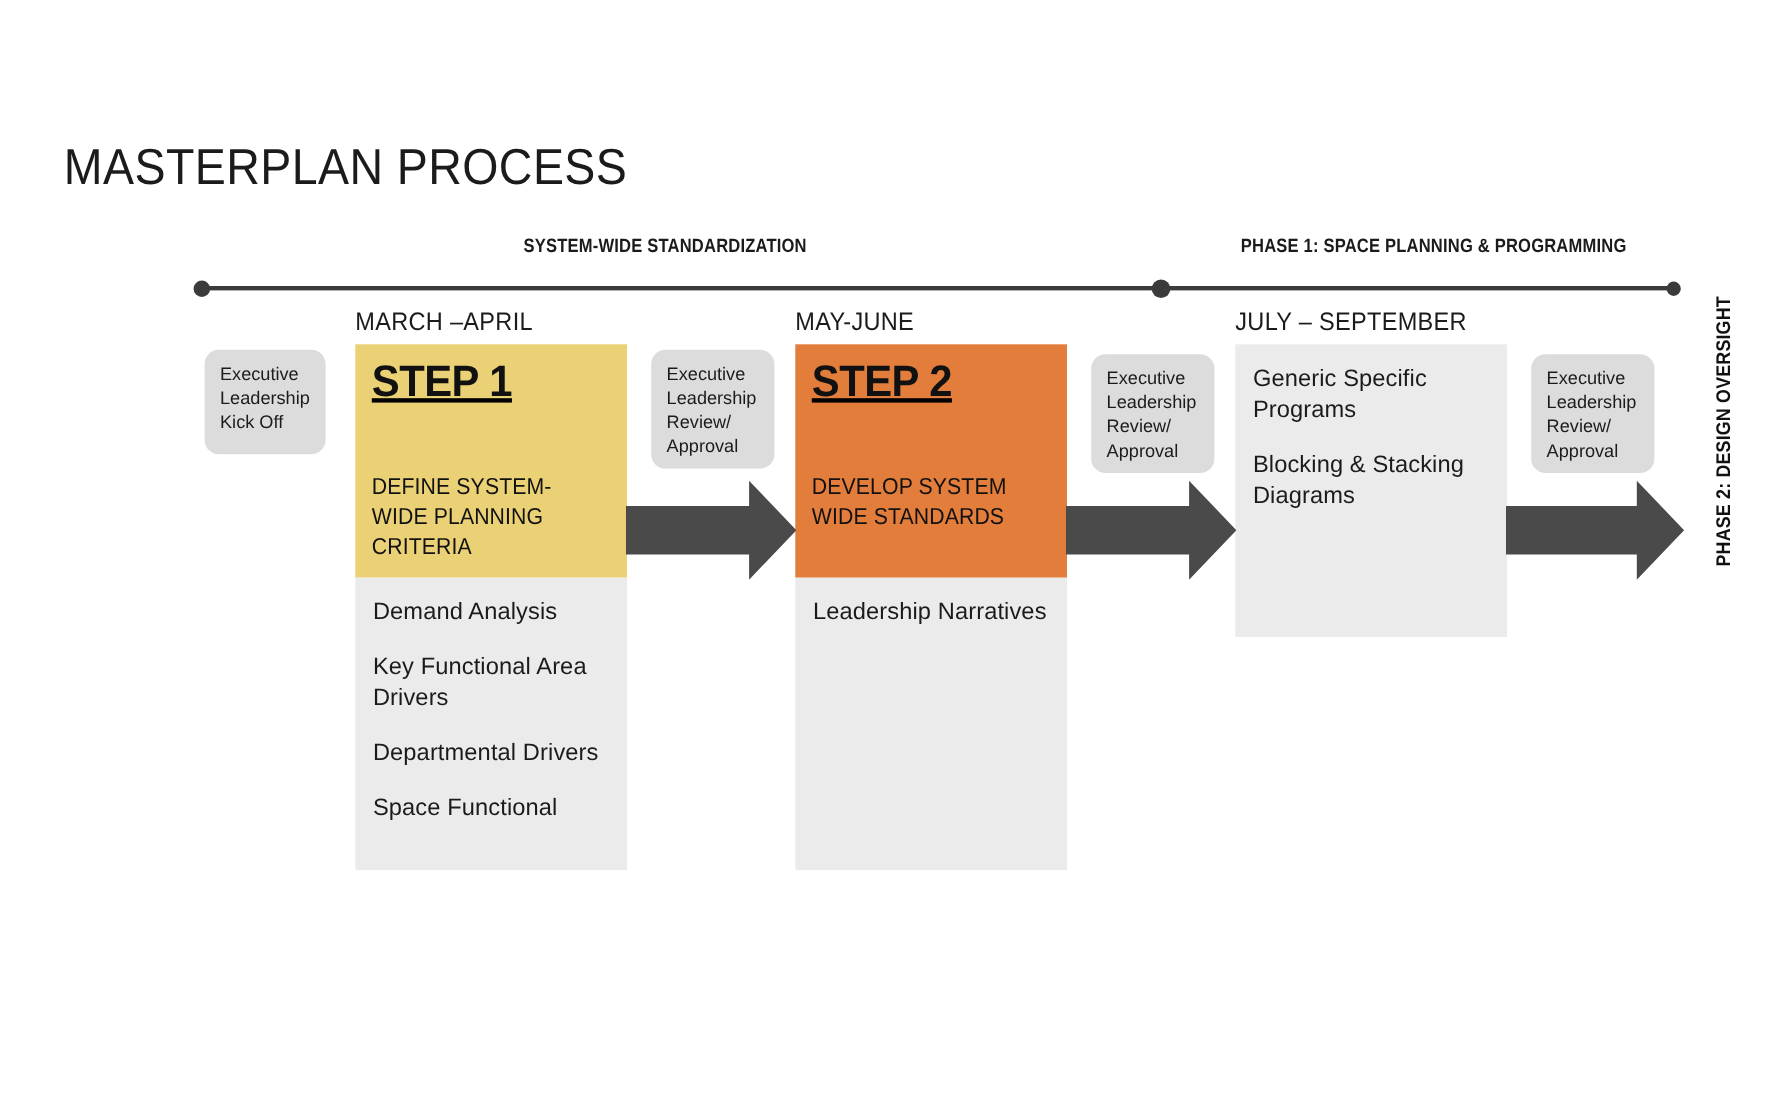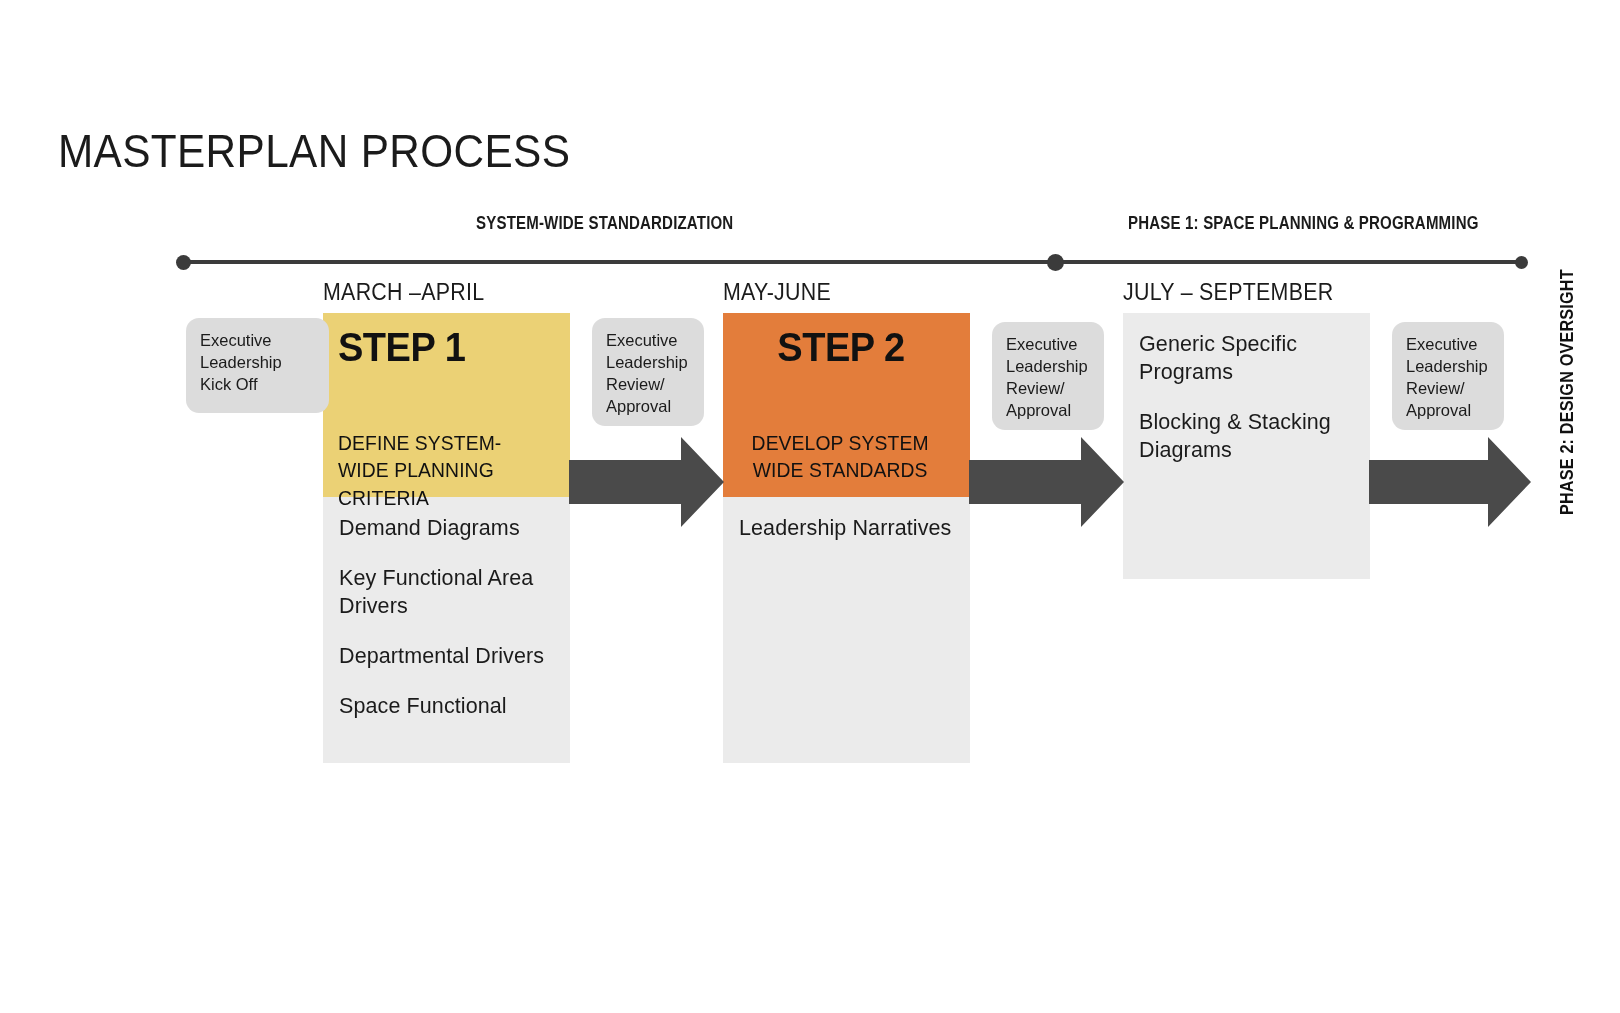--- a/index.html
+++ b/index.html
@@ -53,22 +53,23 @@
     transform:scaleX(0.93);transform-origin:left center;
   }
 
   
   .step-col{position:absolute;top:313px;width:247px;}
   .step-col.c1{left:287px;}
   .step-col.c2{left:687px;}
   .step-col.c3{left:1087px;}
 
   .step-head{
-    position:relative;height:184px;box-sizing:border-box;
+    position:relative;height:212px;box-sizing:border-box;
     padding:14px 15px 14px 15px;
+    text-decoration:underline;
   }
   .step-head .step-num{
     font-size:40px;font-weight:700;color:#111111;
     letter-spacing:-0.5px;line-height:1;
     transform:scaleX(0.95);transform-origin:left top;
     white-space:nowrap;
   }
   .step-head .step-desc{
     position:absolute;left:15px;right:10px;top:116px;
     font-size:21px;font-weight:400;color:#111111;
@@ -89,21 +90,21 @@
   .bullet:last-child{margin-bottom:0;}
 
   
   .note-badge{
     position:absolute;
     background:#dcdcdc;border-radius:13px;
     box-sizing:border-box;
     padding:12px 14px 10px 14px;
     font-size:16.5px;line-height:1.33;color:#1b1b1b;
   }
-  .note-badge.n1{left:150px;top:318px;width:143px;height:95px;}
+  .note-badge.n1{left:150px;top:318px;width:110px;height:95px;}
   .note-badge.n2{left:556px;top:318px;width:112px;height:108px;}
   .note-badge.n3{left:956px;top:322px;width:112px;height:108px;}
   .note-badge.n4{left:1356px;top:322px;width:112px;height:108px;}
 
   
   .arrow{position:absolute;}
   .arrow svg{display:block;}
 
   
   .phase2-vert{
@@ -137,29 +138,29 @@
   <div class="month-label" style="left:287px;">MARCH –APRIL</div>
   <div class="month-label" style="left:687px;">MAY-JUNE</div>
   <div class="month-label" style="left:1087px;">JULY – SEPTEMBER</div>
 
   <div class="step-col c1">
     <div class="step-head h1" style="background:#EBD175;">
       <div class="step-num">STEP 1</div>
       <div class="step-desc">DEFINE SYSTEM-WIDE PLANNING CRITERIA</div>
     </div>
     <div class="step-body">
-      <div class="bullet">Demand Diagrams</div>
+      <div class="bullet">Demand Analysis</div>
       <div class="bullet">Key Functional Area Drivers</div>
       <div class="bullet">Departmental Drivers</div>
       <div class="bullet">Space Functional</div>
     </div>
   </div>
 
   <div class="step-col c2">
-    <div class="step-head h2" style="background:#E37D3B;text-align:center;">
+    <div class="step-head h2" style="background:#E37D3B;">
       <div class="step-num">STEP 2</div>
       <div class="step-desc">DEVELOP SYSTEM WIDE STANDARDS</div>
     </div>
     <div class="step-body">
       <div class="bullet">Leadership Narratives</div>
     </div>
   </div>
 
   <div class="step-col c3">
     <div class="step-body">

